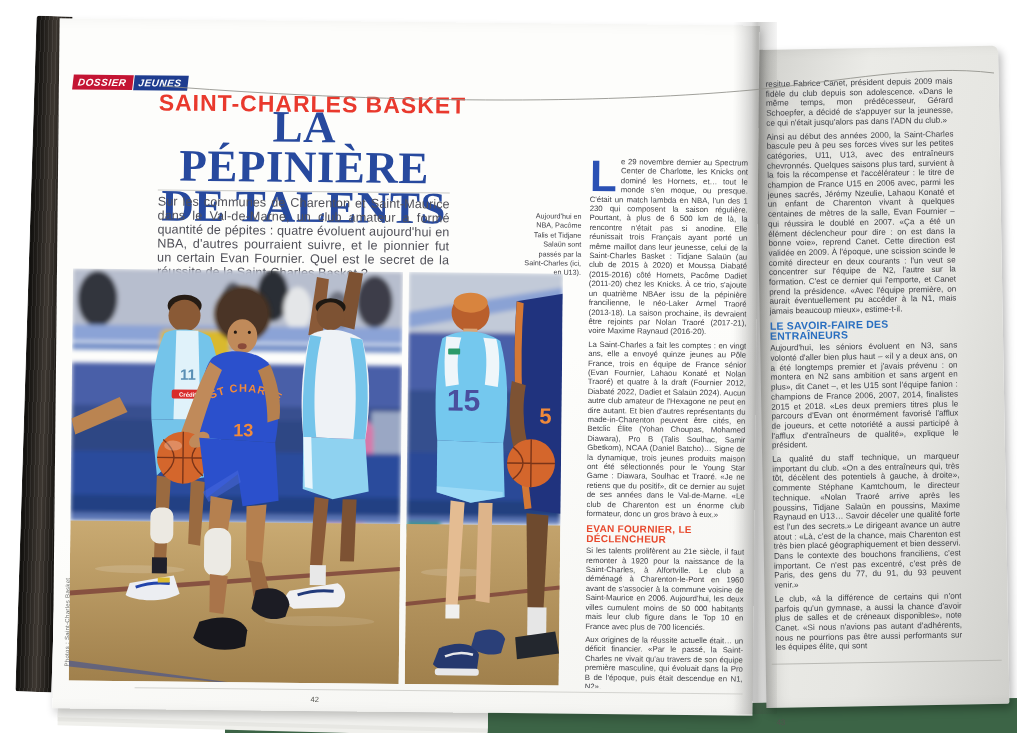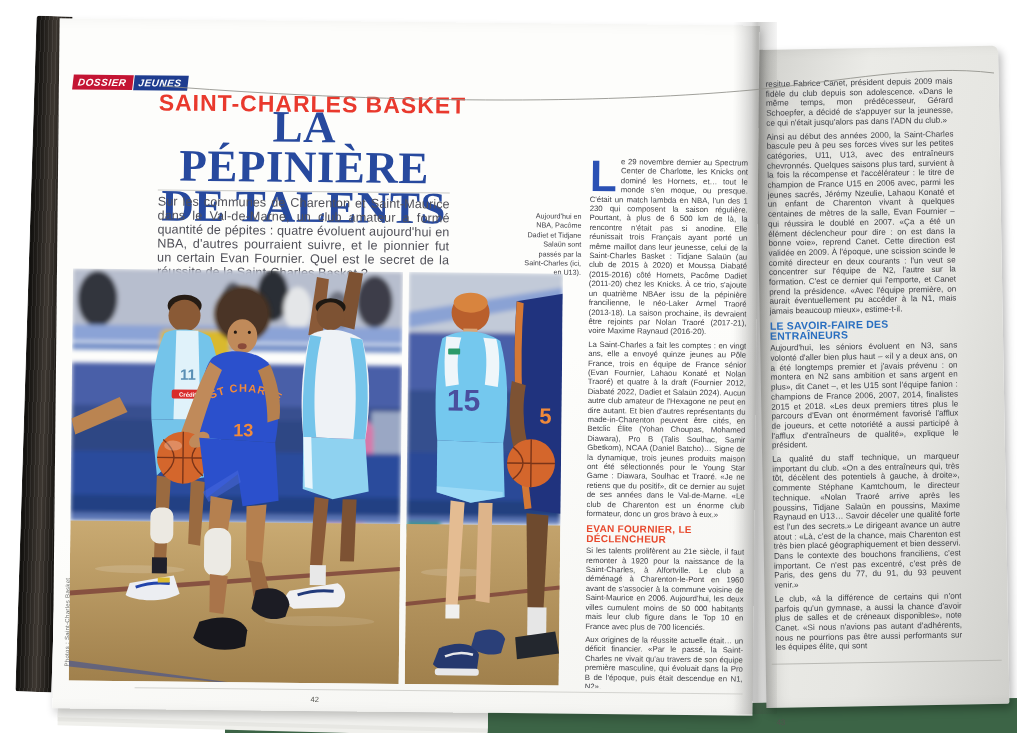--- a/index.html
+++ b/index.html
@@ -146,21 +146,21 @@
 
   <div class="abs main-title">
     <div>LA PÉPINIÈRE</div>
     <div>DE TALENTS</div>
   </div>
 
   <div class="abs title-rule"></div>
 
   <div class="abs standfirst">Sur les communes de Charenton et Saint-Maurice dans le Val-de-Marne, un club amateur a formé quantité de pépites : quatre évoluent aujourd'hui en NBA, d'autres pourraient suivre, et le pionnier fut un certain Evan Fournier. Quel est le secret de la réussite de la Saint-Charles Basket ?</div>
 
-  <div class="abs photo-caption">Aujourd'hui en NBA, Pacôme Dadiet et Tidjane Salaün sont passés par la Saint-Charles (ici, en U13).</div>
+  <div class="abs photo-caption">Aujourd'hui en NBA, Pacôme Talis et Tidjane Salaün sont passés par la Saint-Charles (ici, en U13).</div>
 
   <div class="abs body-col">
     <p><span class="dropcap">L</span><span>e 29 novembre dernier au Spectrum Center de Charlotte, les Knicks ont dominé les Hornets, et… tout le monde s'en moque, ou presque. C'était un match lambda en NBA, l'un des 1 230 qui composent la saison régulière. Pourtant, à plus de 6 500 km de là, la rencontre n'était pas si anodine. Elle réunissait trois Français ayant porté un même maillot dans leur jeunesse, celui de la Saint-Charles Basket : Tidjane Salaün (au club de 2015 à 2020) et Moussa Diabaté (2015-2016) côté Hornets, Pacôme Dadiet (2011-20) chez les Knicks. À ce trio, s'ajoute un quatrième NBAer issu de la pépinière francilienne, le néo-Laker Armel Traoré (2013-18). La saison prochaine, ils devraient être rejoints par Nolan Traoré (2017-21), voire Maxime Raynaud (2016-20).</span></p>
     <p>La Saint-Charles a fait les comptes : en vingt ans, elle a envoyé quinze jeunes au Pôle France, trois en équipe de France sénior (Evan Fournier, Lahaou Konaté et Nolan Traoré) et quatre à la draft (Fournier 2012, Diabaté 2022, Dadiet et Salaün 2024). Aucun autre club amateur de l'Hexagone ne peut en dire autant. Et bien d'autres représentants du made-in-Charenton peuvent être cités, en Betclic Élite (Yohan Choupas, Mohamed Diawara), Pro B (Talis Soulhac, Samir Gbetkom), NCAA (Daniel Batcho)… Signe de la dynamique, trois jeunes produits maison ont été sélectionnés pour le Young Star Game : Diawara, Soulhac et Traoré. «Je ne retiens que du positif», dit ce dernier au sujet de ses années dans le Val-de-Marne. «Le club de Charenton est un énorme club formateur, donc un gros bravo à eux.»</p>
     <p class="subhead-red">EVAN FOURNIER, LE DÉCLENCHEUR</p>
     <p>Si les talents prolifèrent au 21e siècle, il faut remonter à 1920 pour la naissance de la Saint-Charles, à Alfortville. Le club a déménagé à Charenton-le-Pont en 1960 avant de s'associer à la commune voisine de Saint-Maurice en 2006. Aujourd'hui, les deux villes cumulent moins de 50 000 habitants mais leur club figure dans le Top 10 en France avec plus de 700 licenciés.</p>
     <p>Aux origines de la réussite actuelle était… un déficit financier. «Par le passé, la Saint-Charles ne vivait qu'au travers de son équipe première masculine, qui évoluait dans la Pro B de l'époque, puis était descendue en N1, N2»,</p>
   </div>
 
   <div class="abs photo-credit">Photos : Saint-Charles Basket</div>

